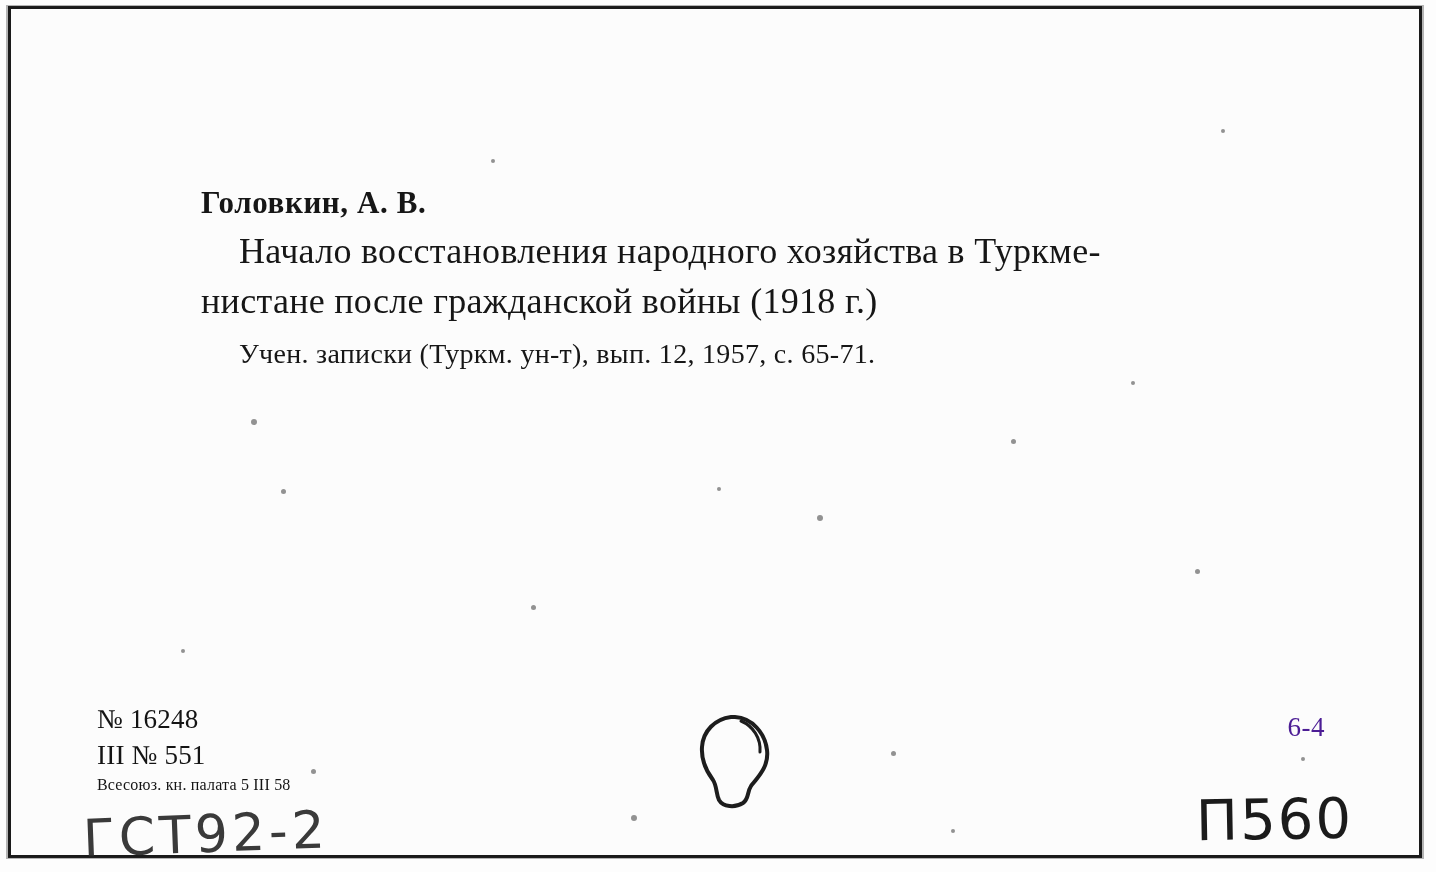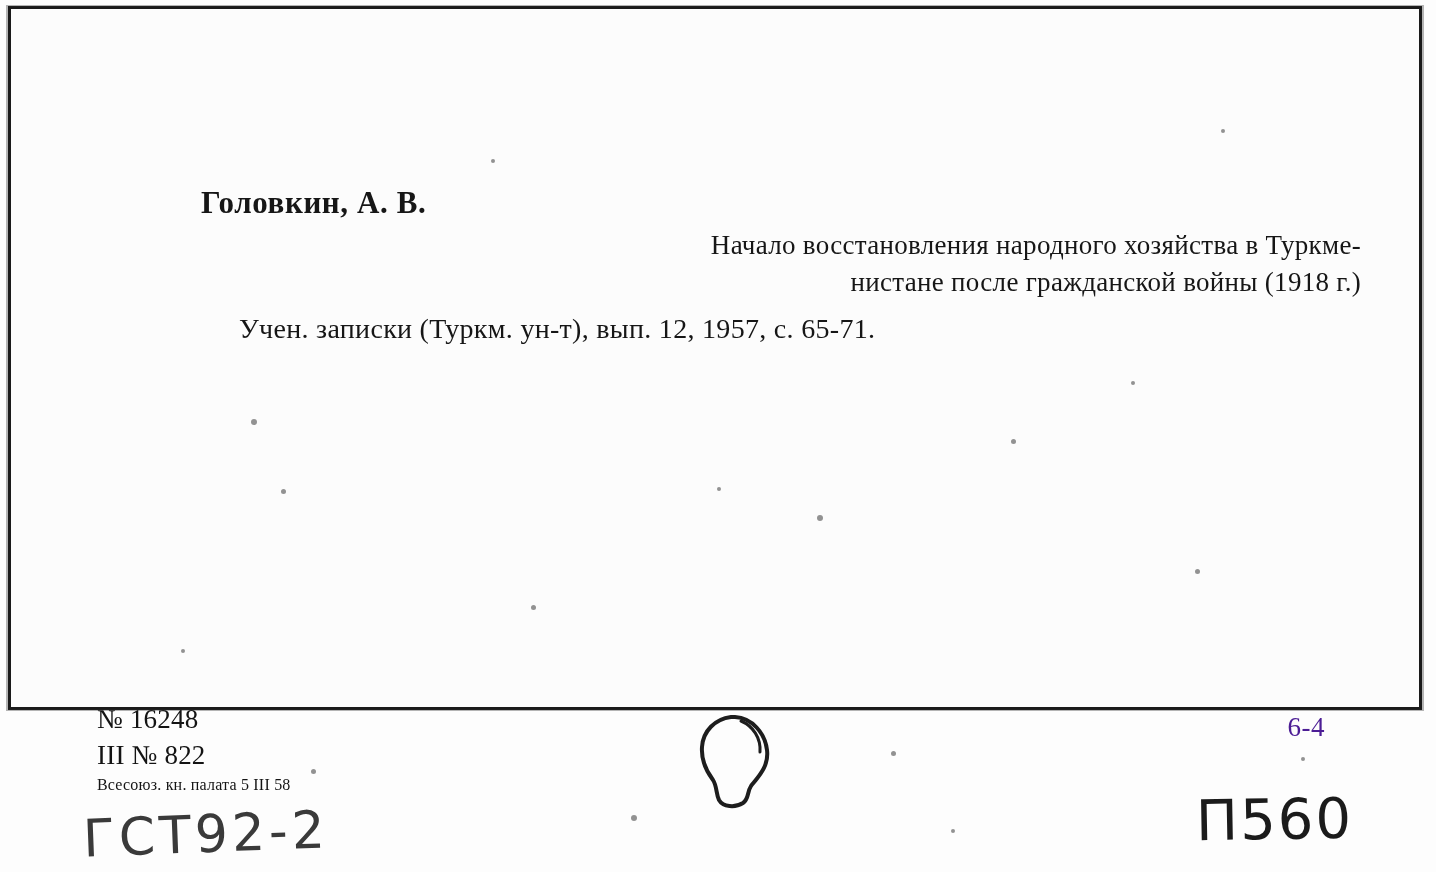--- a/index.html
+++ b/index.html
@@ -16,21 +16,21 @@
     height: 872px;
     background: #fdfdfd;
     overflow: hidden;
   }
   
   .card-frame {
     position: absolute;
     left: 8px;
     top: 6px;
     width: 1414px;
-    height: 704px;
+    height: 852px;
     border: 3px solid #1a1a1a;
     box-sizing: border-box;
     background: #fcfcfc;
   }
   .card-frame::after {
     content: "";
     position: absolute;
     left: -5px;
     top: -4px;
     right: -5px;
@@ -50,25 +50,24 @@
   }
   .author {
     font-size: 31px;
     font-weight: bold;
     letter-spacing: .6px;
     line-height: 1.2;
     margin-bottom: 6px;
     font-family: "Liberation Serif", serif;
   }
   .title-line {
-    font-size: 27px;
+    font-size: 36px;
     line-height: 1.38;
     letter-spacing: .3px;
     white-space: pre;
-    text-align: right;
   }
   .title-first {
     text-indent: 38px;
   }
   .source {
     font-size: 28px;
     line-height: 1.38;
     letter-spacing: .3px;
     text-indent: 38px;
     margin-top: 8px;
@@ -154,21 +153,21 @@
 
     <div class="entry">
       <div class="author">Головкин, А. В.</div>
       <div class="title-line title-first">Начало восстановления народного хозяйства в Туркме-</div>
       <div class="title-line">нистане после гражданской войны (1918 г.)</div>
       <div class="source">Учен. записки (Туркм. ун-т), вып. 12, 1957, с. 65-71.</div>
     </div>
 
     <div class="reg-block">
       <div class="reg-line">№ 16248</div>
-      <div class="reg-line">III № 822</div>
+      <div class="reg-line">III № 551</div>
       <div class="reg-line small">Всесоюз. кн. палата 5 III 58</div>
     </div>
 
     <div class="pencil">ГСТ92-2</div>
 
     <div class="code-top">6-4</div>
     <div class="code-bottom">П560</div>
 
     <div class="ink-blob">
       <svg width="78" height="96" viewBox="0 0 78 96" xmlns="http://www.w3.org/2000/svg">

